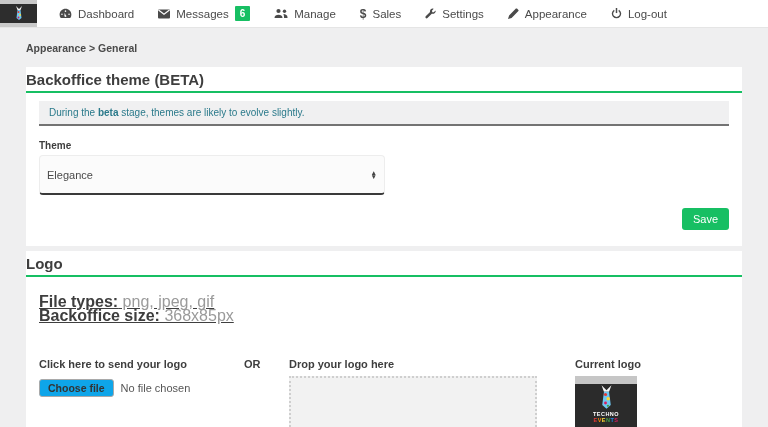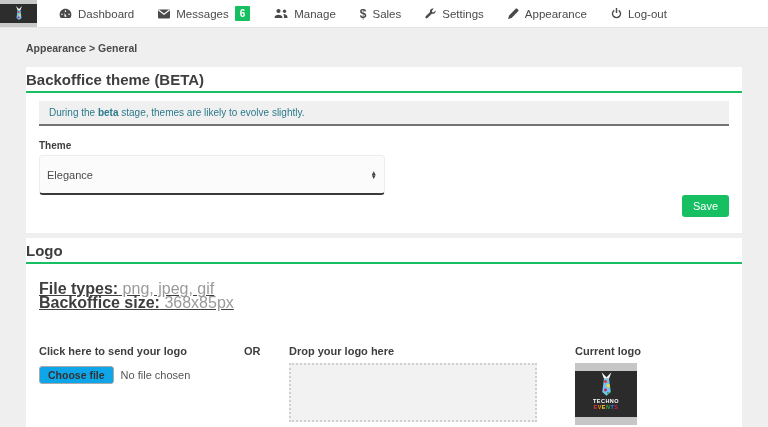--- a/index.html
+++ b/index.html
@@ -25,21 +25,21 @@
   .card-header { text-align:left; font-size:15px; font-weight:bold; color:#3e3e3e; padding:4px 0 3px 0; border-bottom:2px solid #17bf63; }
   .card-body { padding:8px 13px 16px 13px; }
 
   .alert { background:#f0f0f1; border-bottom:2px solid #737373; color:#2b7a8b; font-size:10px; padding:6px 10px; }
   .alert b { font-weight:bold; }
 
   .form-label { font-weight:bold; font-size:10px; color:#3e3e3e; margin-top:14px; margin-bottom:4px; }
   .select { width:346px; height:40px; background:#fbfbfb; border:1px solid #ededed; border-bottom:2px solid #3a3a3a; border-radius:4px; font-size:11px; color:#4a4a4a; display:flex; align-items:center; justify-content:space-between; padding:0 7px; cursor:pointer; }
   .select .arrows { display:flex; flex-direction:column; line-height:4px; font-size:6.5px; color:#444; }
 
-  .save-row { text-align:right; }
+  .save-row { text-align:right; margin-top:13px; }
   .btn-save { background:#17bf63; color:#fff; font-size:11px; font-family:"Liberation Sans",sans-serif; padding:5px 11px; border:none; border-radius:3px; cursor:pointer; }
 
   .file-info { margin-top:10px; font-size:16px; line-height:14px;text-decoration:underline; }
   .file-info b { color:#3e3e3e; }
   .file-info .muted { color:#9a9a9a; }
 
   .upload-row { display:flex; margin-top:35px; }
   .col-label { font-weight:bold; font-size:11px; color:#3e3e3e; }
   .col-send { width:195px; }
   .col-or { width:55px; text-align:left; padding-left:10px; }

